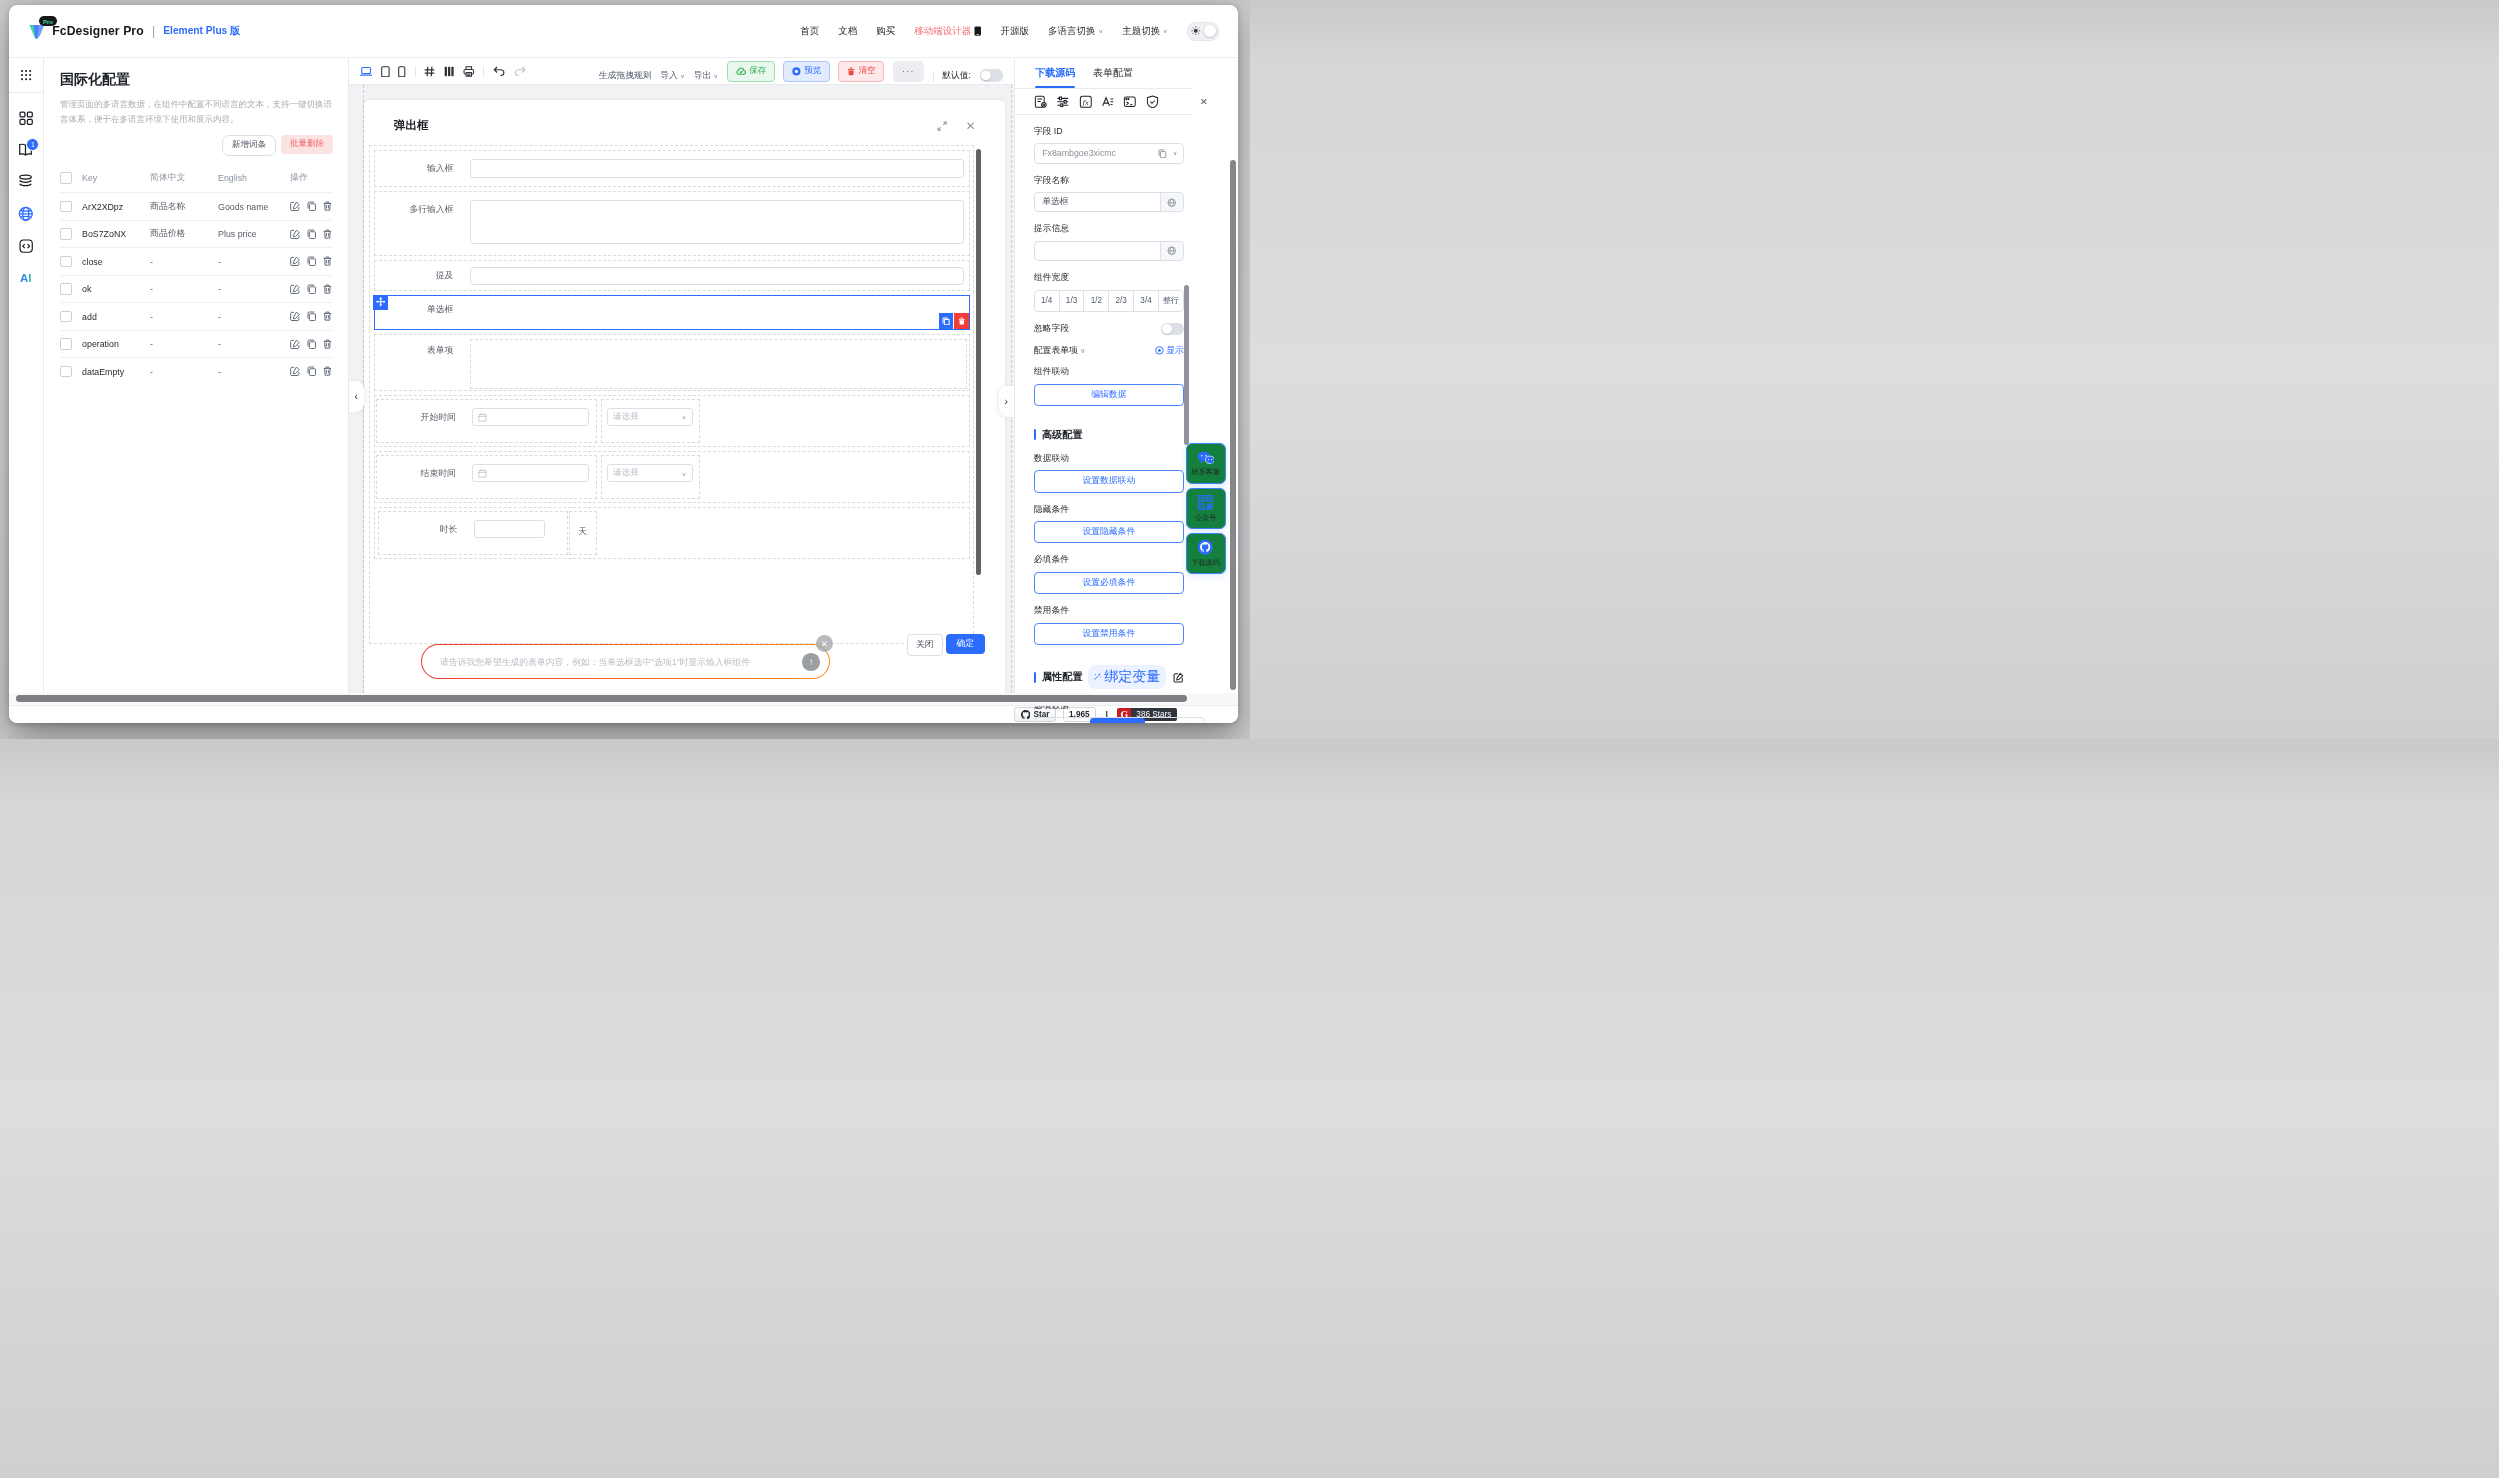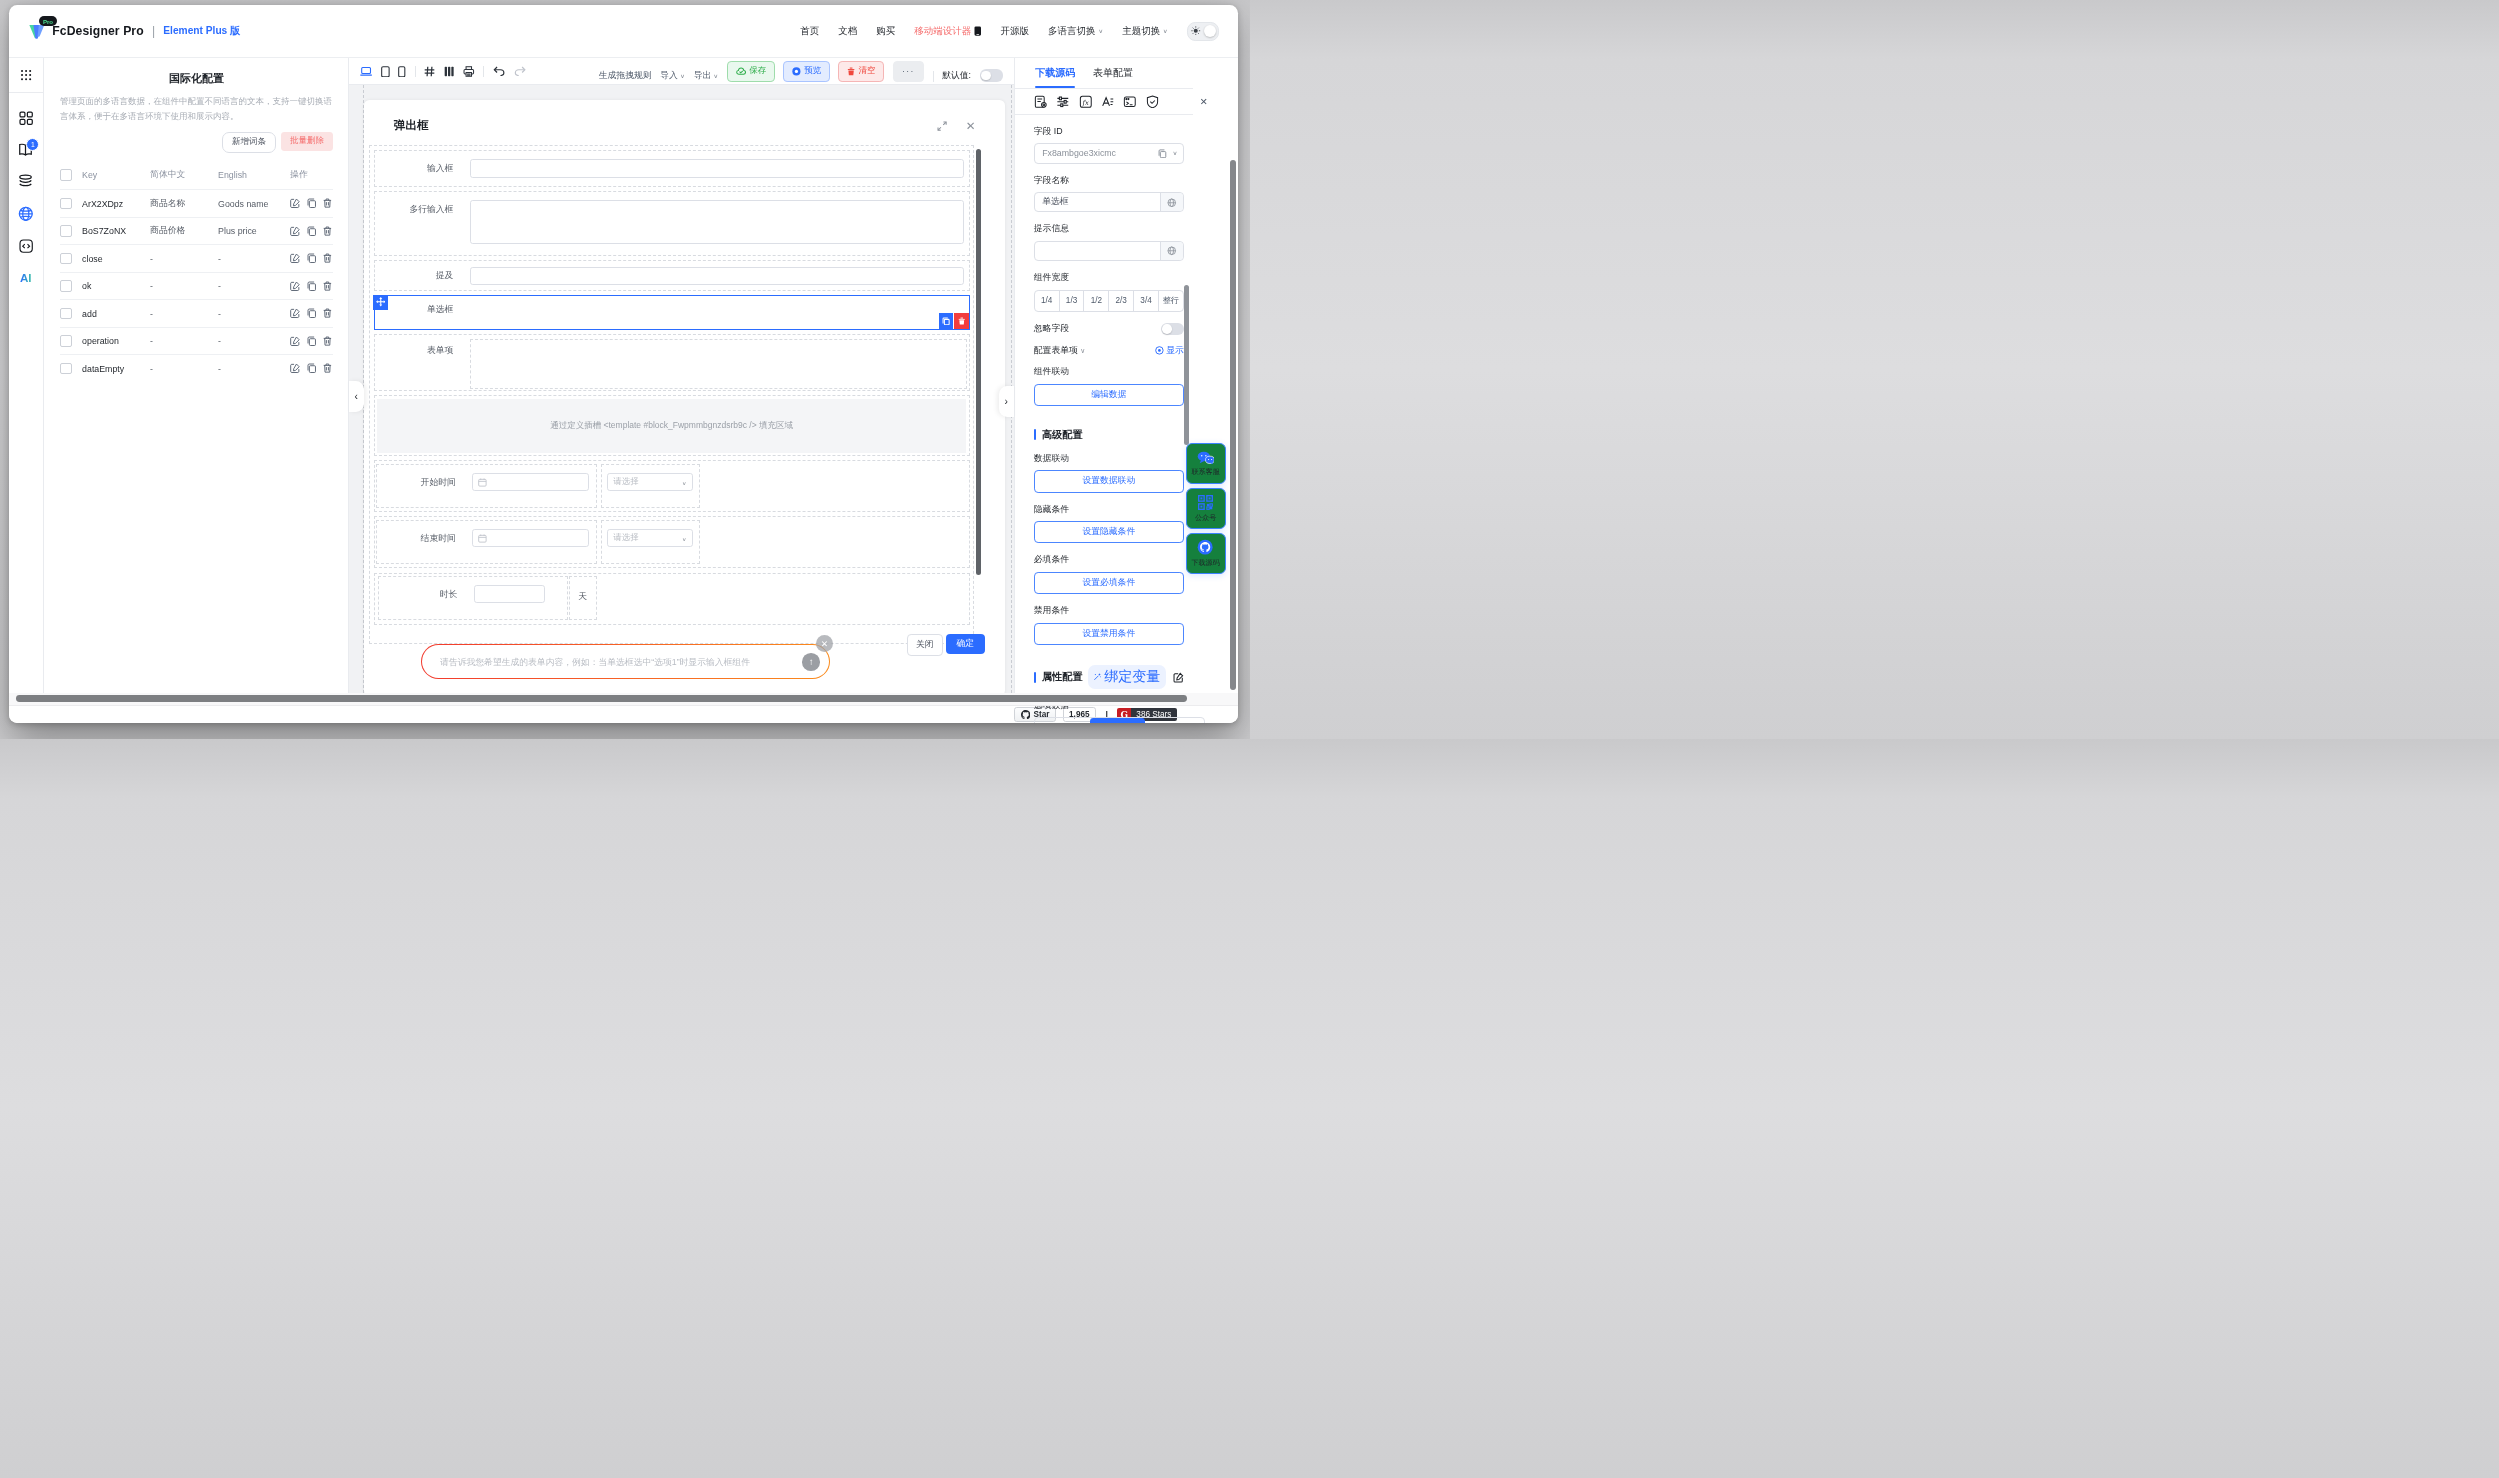--- a/index.html
+++ b/index.html
@@ -32,21 +32,21 @@
   
   .rail{width:34px;flex:0 0 34px;border-right:0.7px solid #e9ebef;display:flex;flex-direction:column;align-items:center;}
   .rail-top{height:34px;width:100%;display:flex;align-items:center;justify-content:center;border-bottom:0.7px solid #e9ebef;}
   .rail-ic{margin-top:17.7px;position:relative;cursor:pointer;display:flex;}
   .badge{position:absolute;top:-4.8px;right:-6.1px;background:#2b6cff;color:#fff;border-radius:50%;
     width:11px;height:11px;font-size:6.8px;display:flex;align-items:center;justify-content:center;border:1px solid #fff;}
   .ai-label{font-size:11.6px;font-weight:bold;background:linear-gradient(90deg,#2b6cff,#38c2a5);
     -webkit-background-clip:text;background-clip:text;color:transparent;}
   
   .lpanel{width:305px;flex:0 0 305px;border-right:0.7px solid #e9ebef;padding:12.2px 15px 0 16.3px;box-sizing:border-box;}
-  .lp-title{font-size:11px;font-weight:bold;color:#1f2329;text-align:center;}
+  .lp-title{font-size:14px;font-weight:bold;color:#1f2329;}
   .lp-desc{margin-top:8.2px;font-size:8.5px;line-height:1.75;color:#a8adb5;}
   .lp-btns{margin-top:8.2px;display:flex;justify-content:flex-end;gap:5.4px;}
   .btn-plain{height:19px;padding:0 8.8px;border:0.7px solid #dcdfe6;border-radius:7px;background:#fff;color:#4e5460;
     font-size:8.5px;display:flex;align-items:center;cursor:pointer;}
   .btn-danger-lite{height:19px;padding:0 8.8px;border:none;border-radius:3.4px;background:#fbe3e3;color:#f56c6c;
     font-size:8.5px;display:flex;align-items:center;cursor:pointer;}
   table.lp-table{width:100%;border-collapse:collapse;margin-top:11px;font-size:8.8px;}
   .lp-table th{font-weight:normal;color:#8a919f;text-align:left;padding:5.4px 0 8.2px 0;}
   .lp-table td{border-top:0.7px solid #eef0f3;padding:0;height:26.5px;color:#565c66;}
   .lp-table td.key{color:#1f2329;}
@@ -662,23 +662,20 @@
                     </svg>
                 </div>
               </div>
             </div>
 
             <div class="row" style="height:57px;">
               <div class="row-label" style="top:9.5px;">表单项</div>
               <div class="inner-dashed" style="left:95px;top:4.1px;width:495px;height:48px;"></div>
             </div>
 
-            <div class="row" style="height:61px;">
-              <div class="slot-area">通过定义插槽 &lt;template #block_Fwpmmbgnzdsrb9c /&gt; 填充区域</div>
-            </div>
 
             <div class="row" style="height:52px;">
               <div class="subbox" style="left:1.4px;top:2.7px;width:219px;height:42px;">
                 <div class="row-label" style="top:12.2px;">开始时间</div>
                 <div class="ipt" style="left:95px;top:8.2px;width:117px;height:17.7px;">
                   <svg style="position:absolute;left:4.8px;top:4.1px;" width="8.8" height="8.8" viewBox="0 0 13 13" fill="none" stroke="#c0c4cc" stroke-width="1.3">
                       <rect x="1" y="2" width="11" height="10" rx="1.5"></rect>
                       <line x1="1" y1="5" x2="12" y2="5"></line>
                       <line x1="4" y1="0.8" x2="4" y2="3"></line>
                       <line x1="9" y1="0.8" x2="9" y2="3"></line>

